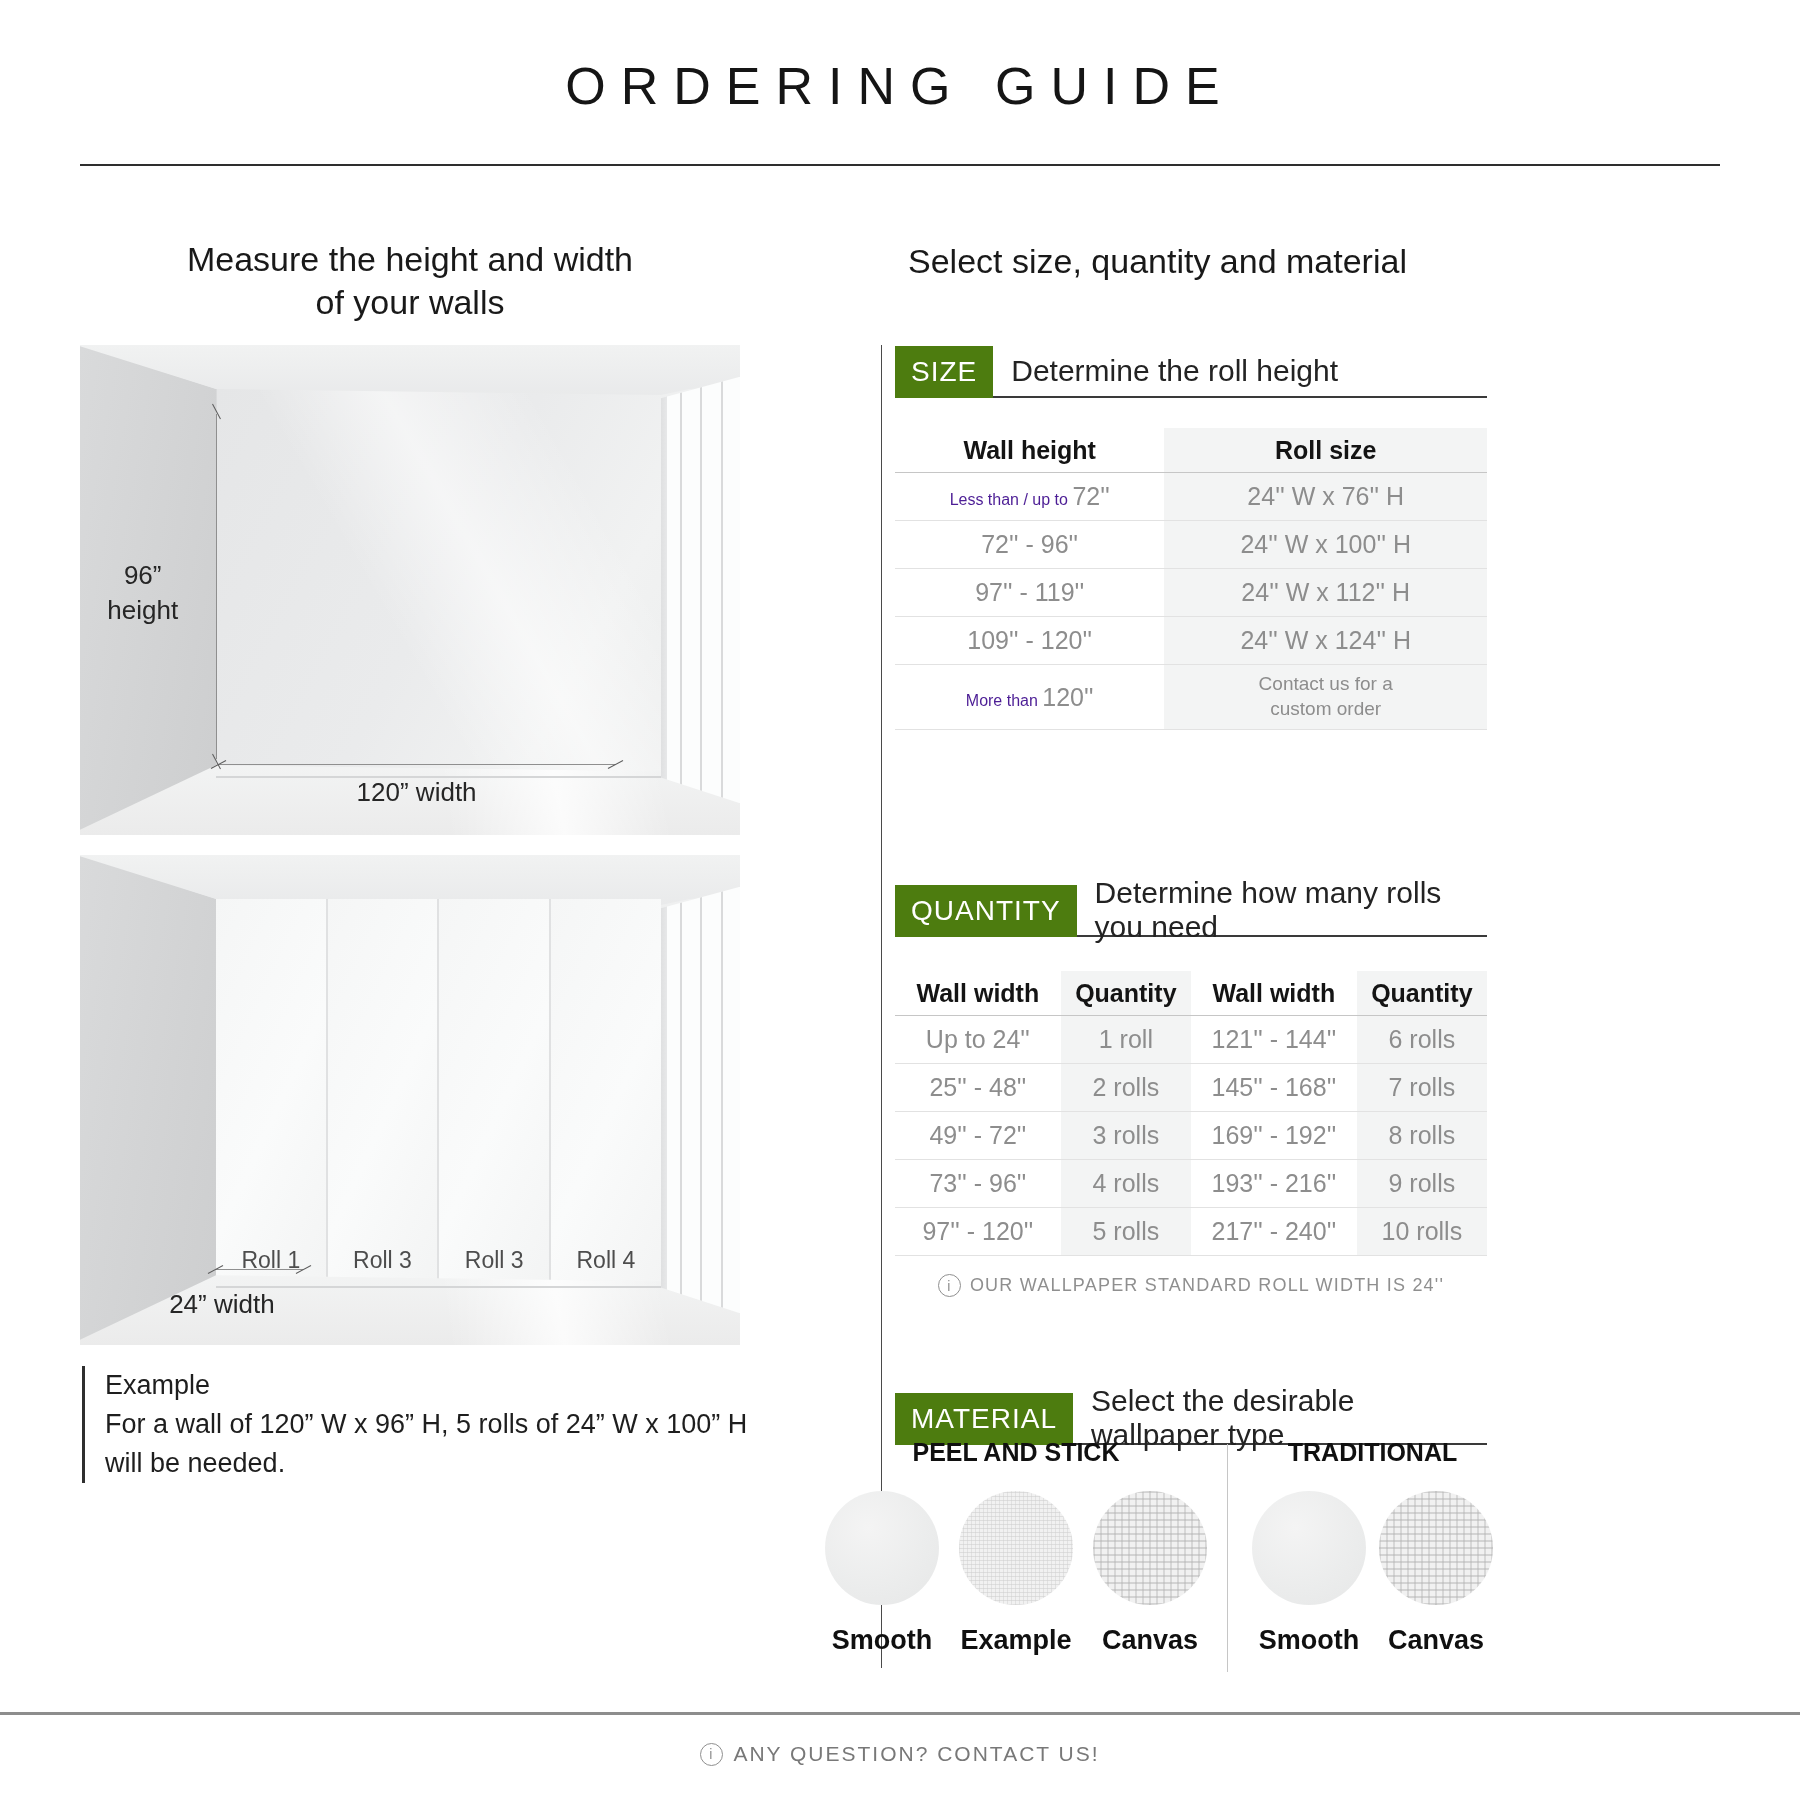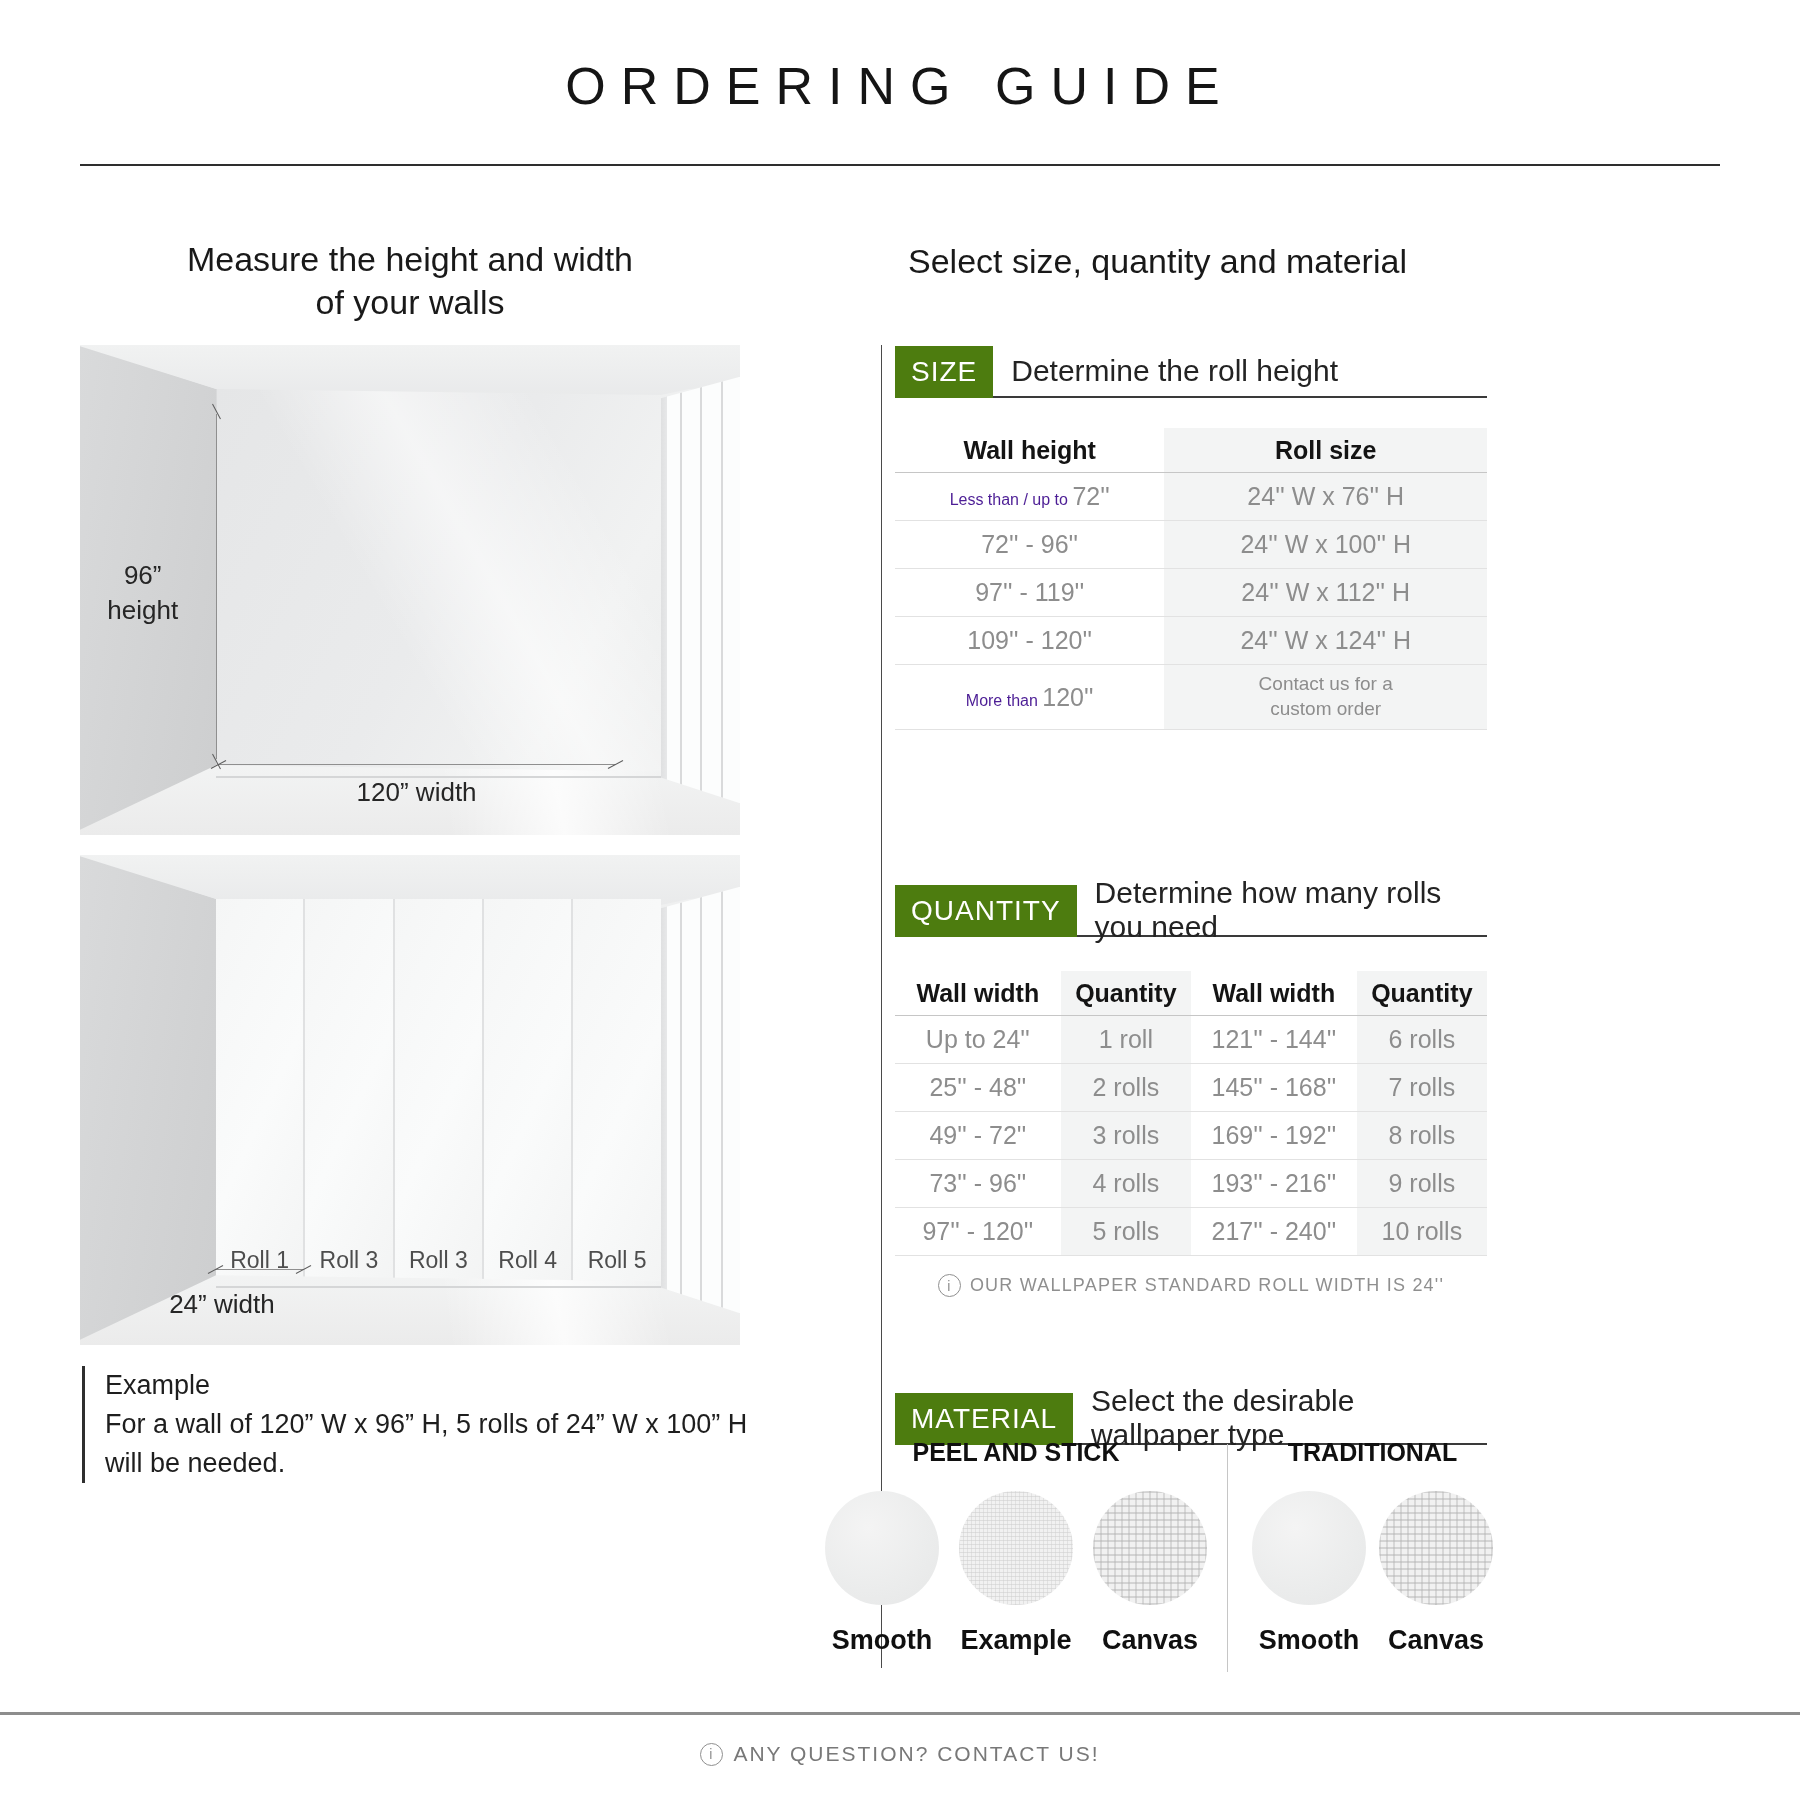--- a/index.html
+++ b/index.html
@@ -165,23 +165,20 @@
         </div>
       <div class="roll">
           <div class="roll-label">Roll 3</div>
         </div>
       <div class="roll">
           <div class="roll-label">Roll 3</div>
         </div>
       <div class="roll">
           <div class="roll-label">Roll 4</div>
         </div>
-      <div class="roll">
-          <div class="roll-label">Roll 5</div>
-        </div>
     </div>
     <div class="floor"></div>
     <div class="wallbase"></div>
     <div class="window"></div>
     <div class="hline" id="w2-line"></div>
     <div class="w2-label">24” width</div>
   </div>
 
   <div class="abs" id="example">
     <div>Example</div>

